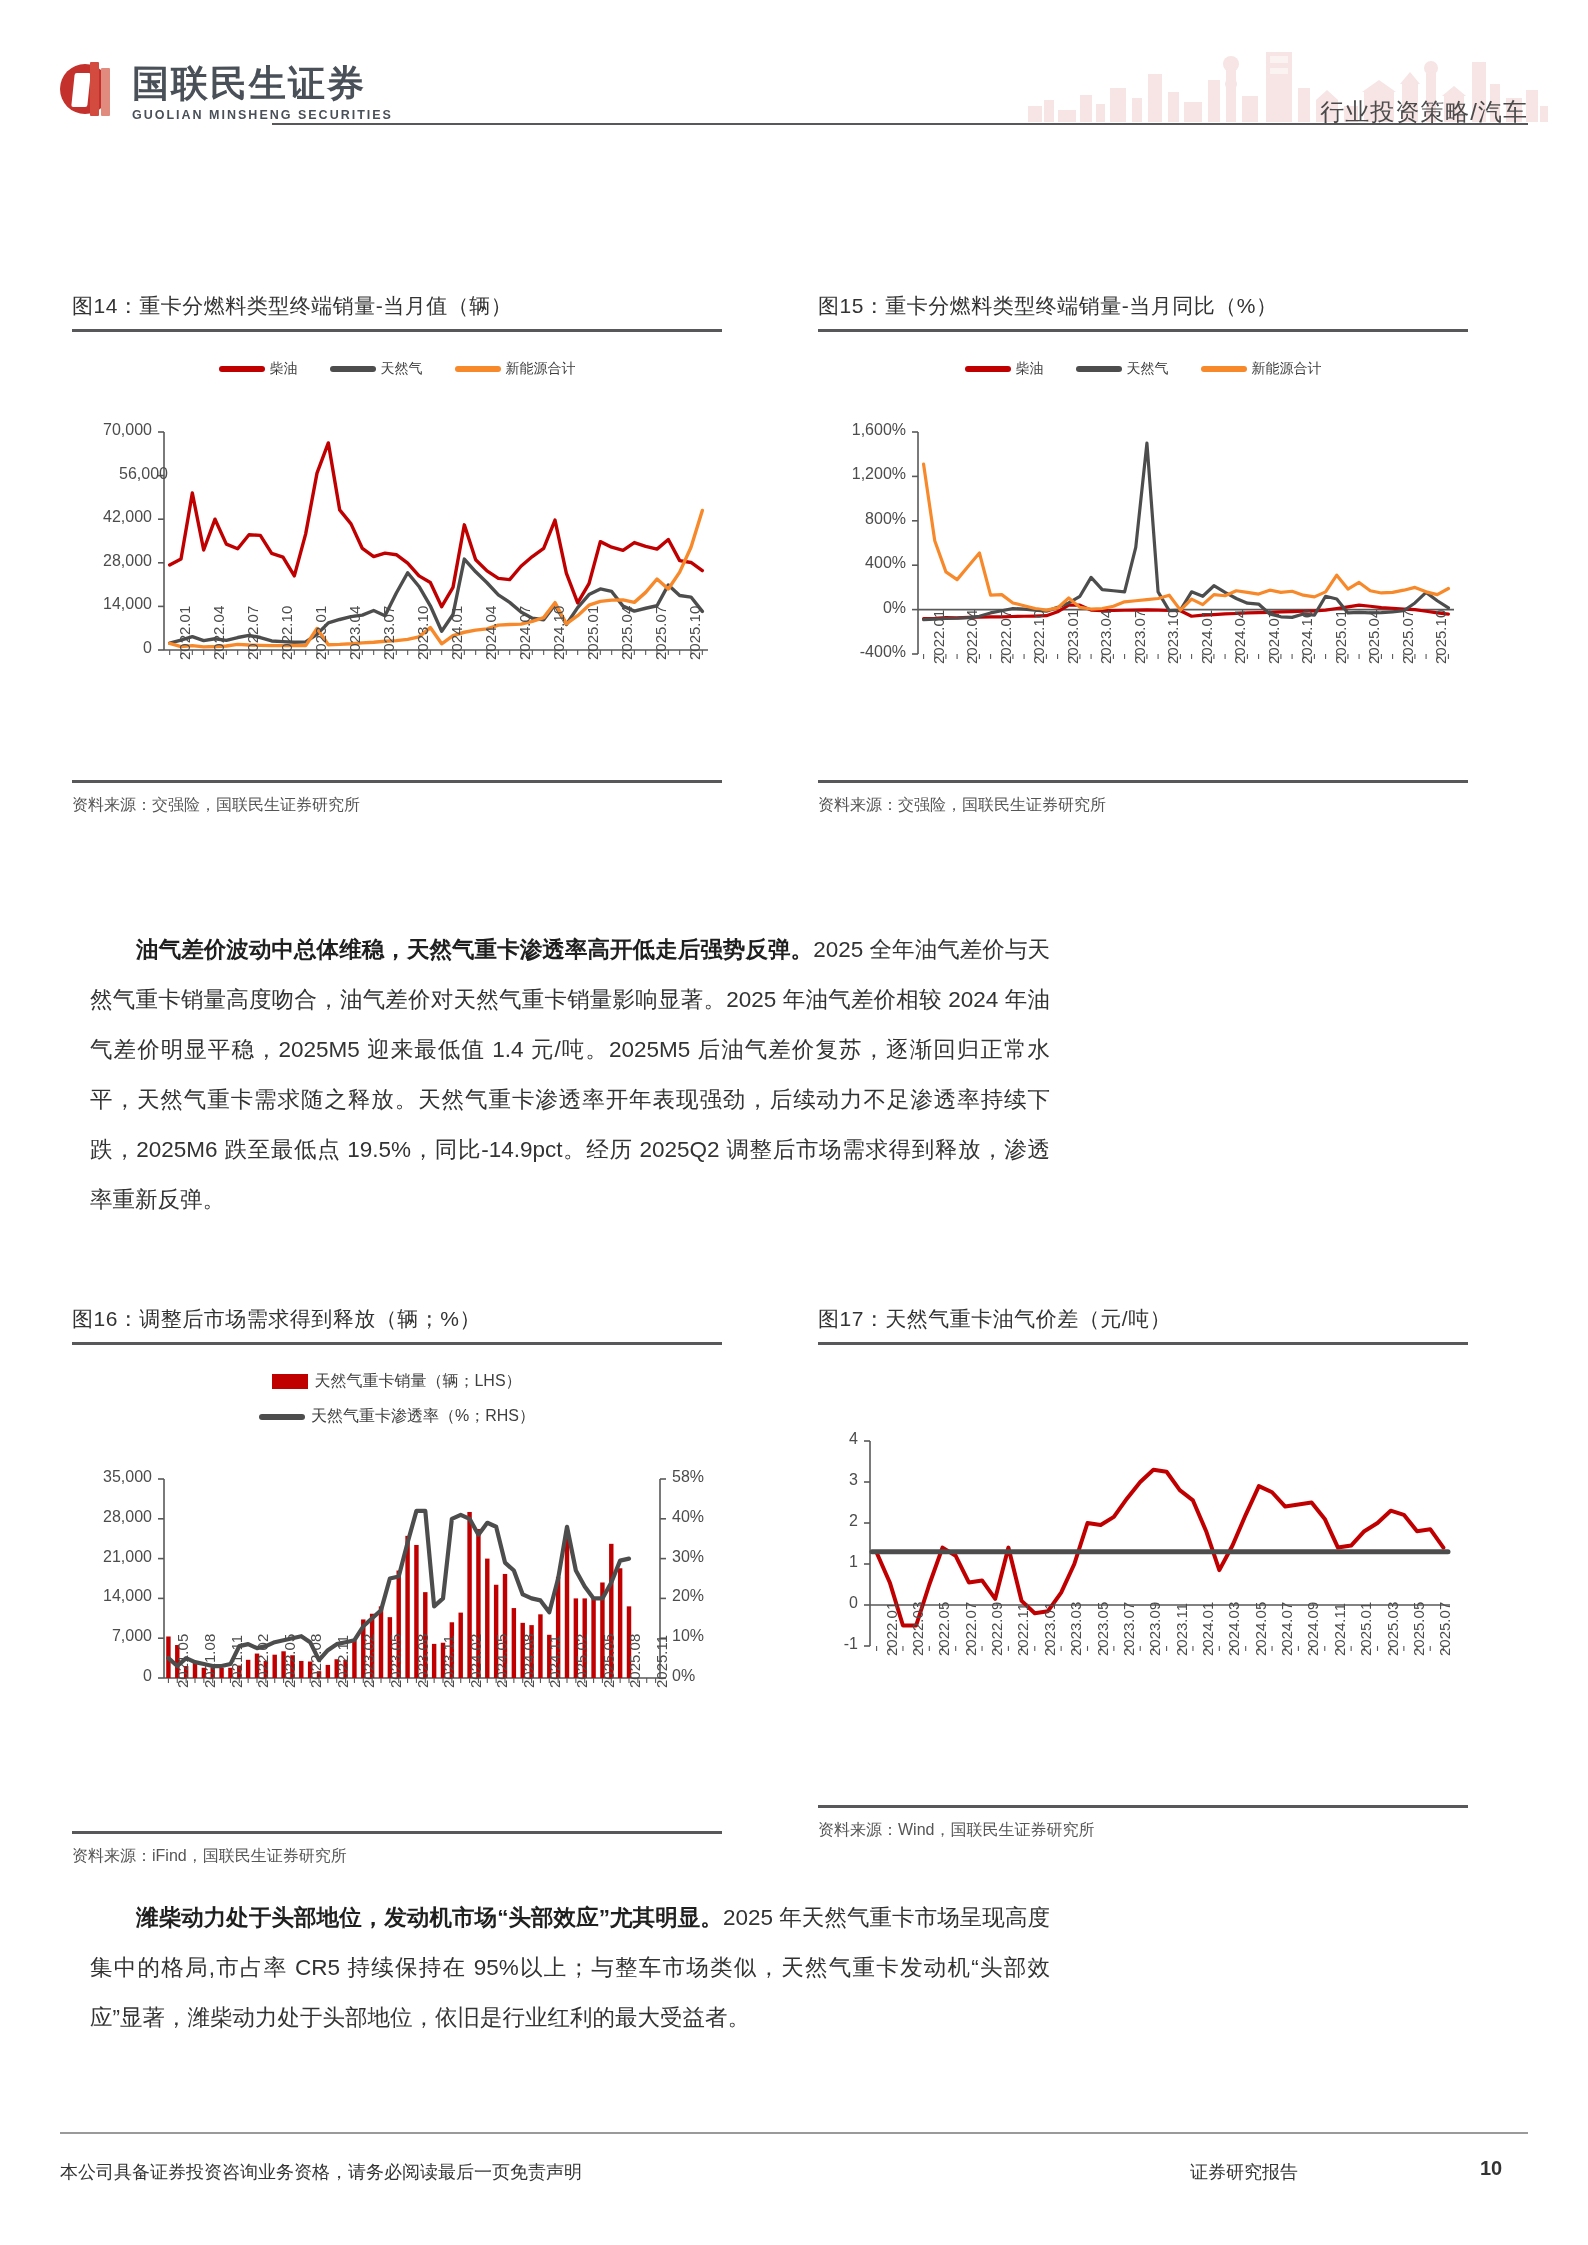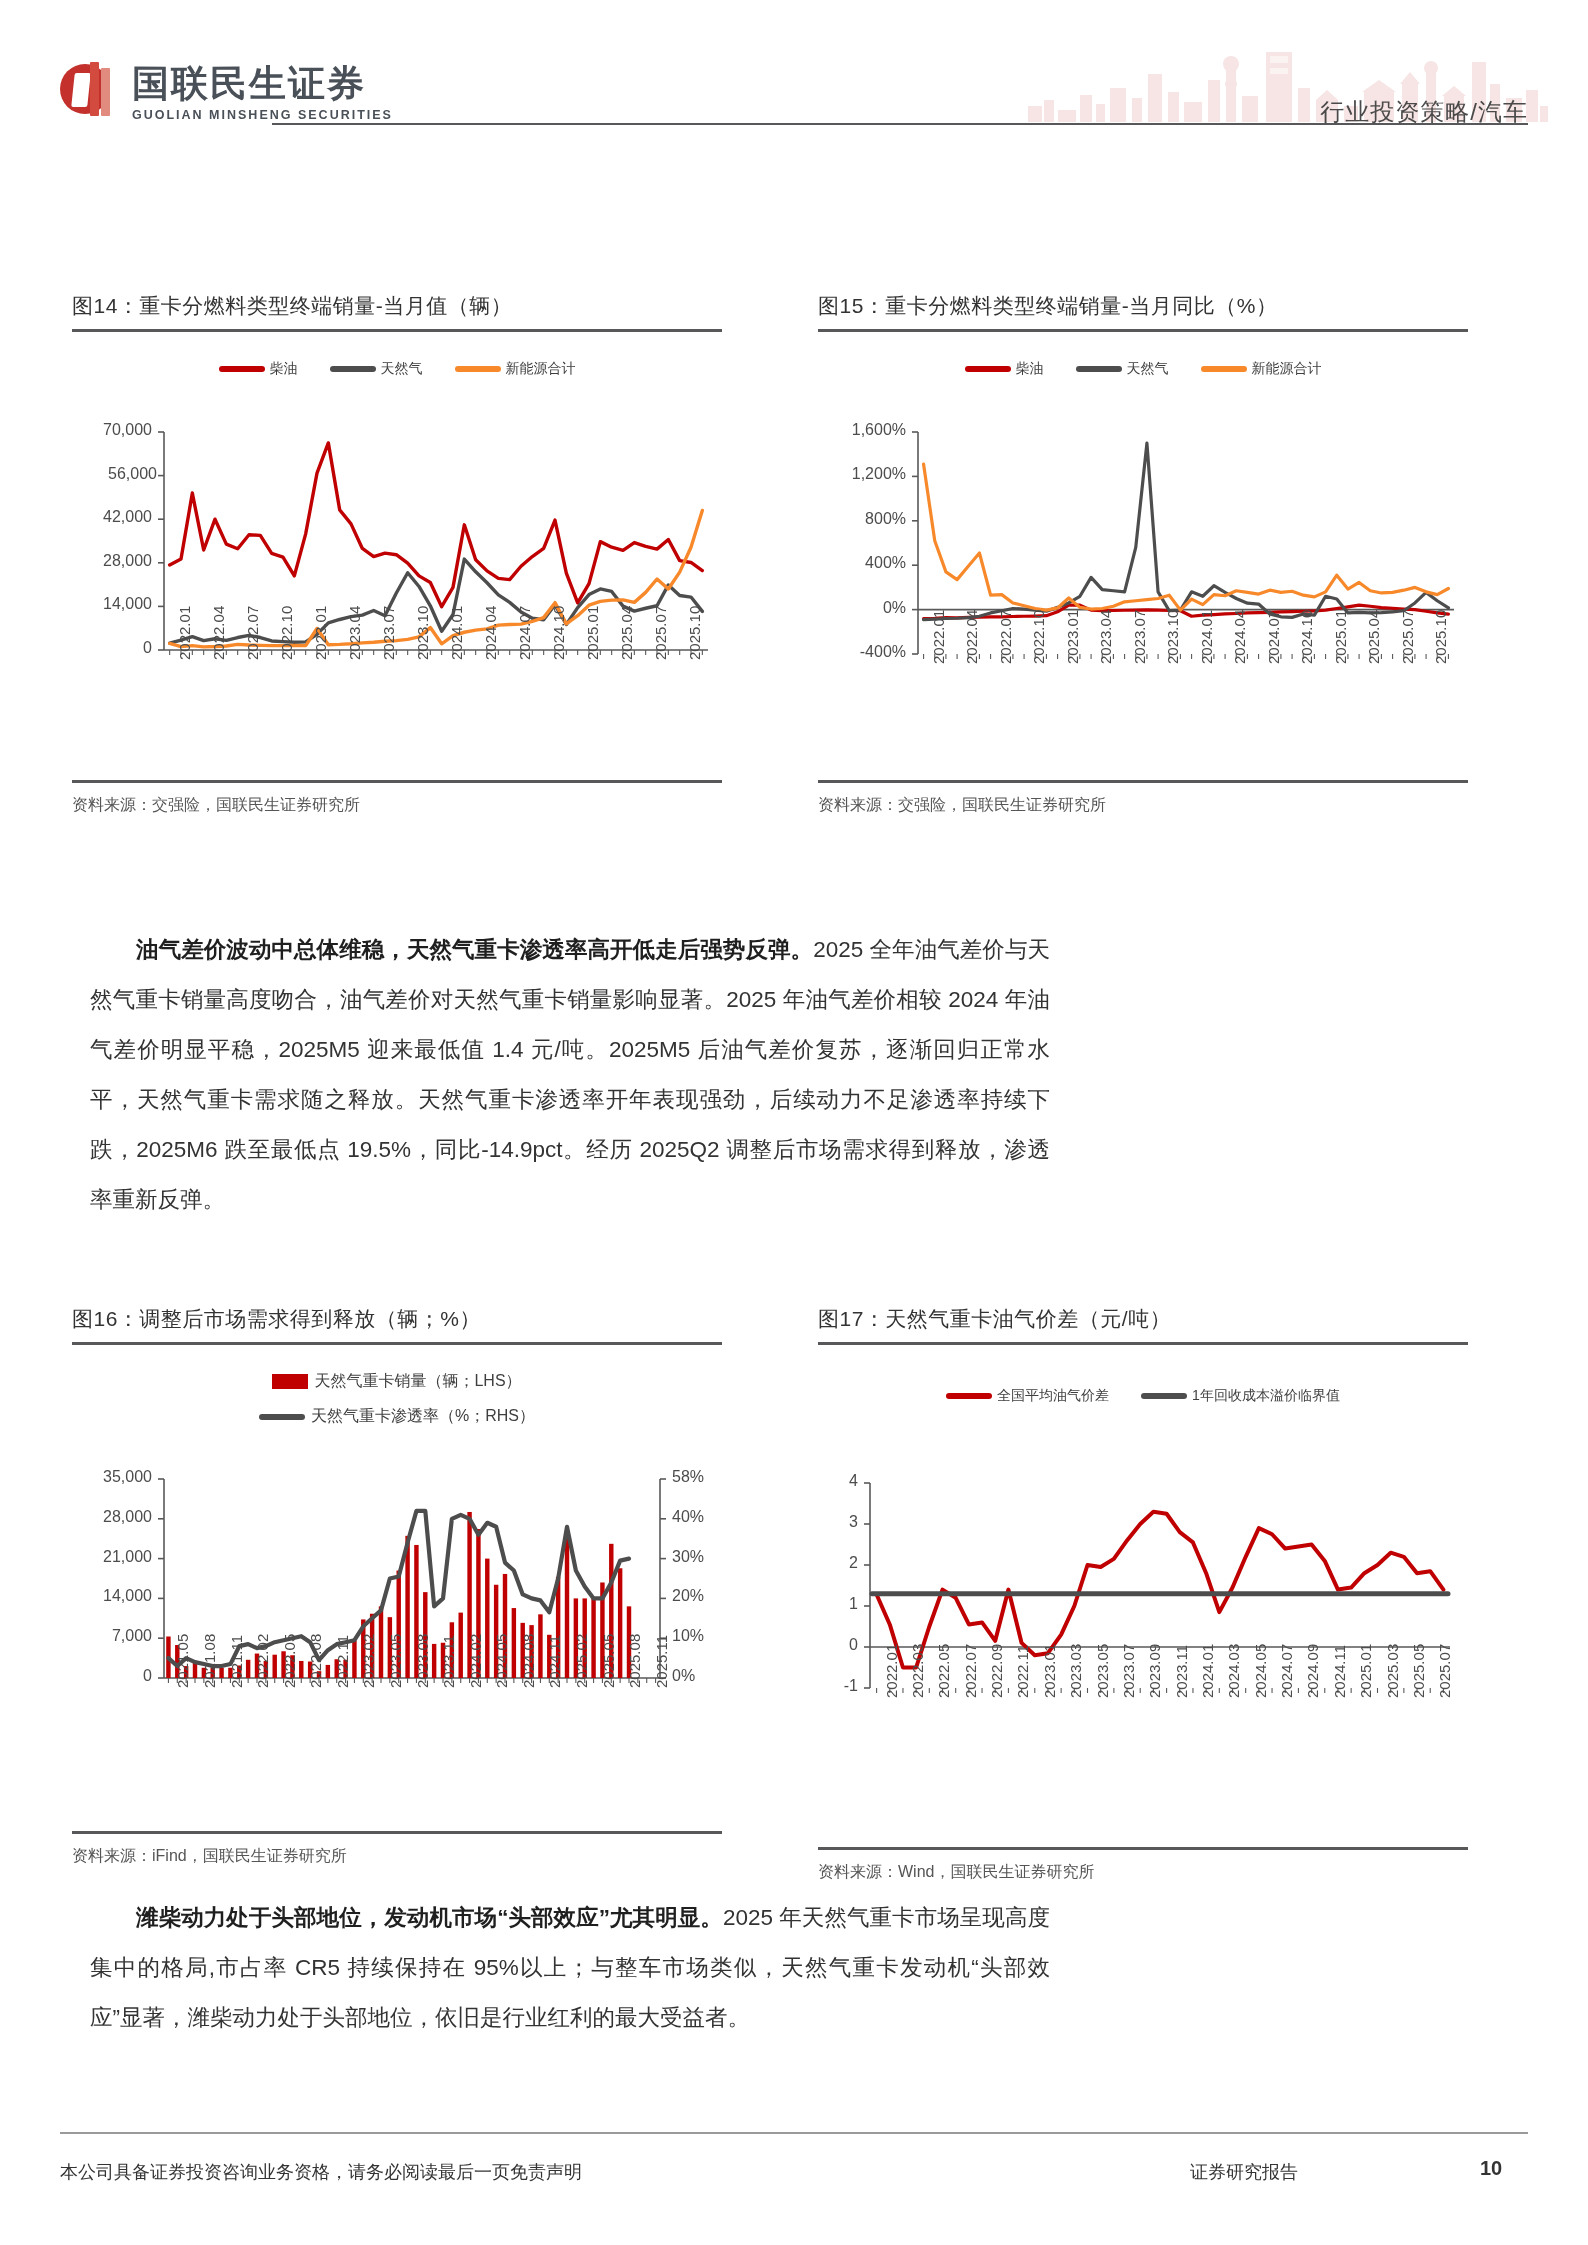--- a/index.html
+++ b/index.html
@@ -218,21 +218,21 @@
           <div class="xlab" style="left: 477.667px; top: 300px;">2024.10</div>
           <div class="xlab" style="left: 511.667px; top: 300px;">2025.01</div>
           <div class="xlab" style="left: 545.667px; top: 300px;">2025.04</div>
           <div class="xlab" style="left: 579.667px; top: 300px;">2025.07</div>
           <div class="xlab" style="left: 613.667px; top: 300px;">2025.10</div>
         </div>
     <div class="ylab" style="left: 0px; width: 80px; top: 279px;">0</div>
         <div class="ylab" style="left: 0px; width: 80px; top: 235.4px;">14,000</div>
         <div class="ylab" style="left: 0px; width: 80px; top: 191.8px;">28,000</div>
         <div class="ylab" style="left: 0px; width: 80px; top: 148.2px;">42,000</div>
-        <div class="ylab" style="left: 5px; width: 80px; top: 104.6px;">56,000</div>
+        <div class="ylab" style="left: 16px; width: 80px; top: 104.6px;">56,000</div>
         <div class="ylab" style="left: 0px; width: 80px; top: 61px;">70,000</div>
       </div>
 
     <div class="fig-src-rule"></div>
     <div class="fig-src">资料来源：交强险，国联民生证券研究所</div>
   </div>
 
   <div class="fig" style="left:818px;top:292px;width:650px;">
     <div class="fig-title">图15：重卡分燃料类型终端销量-当月同比（%）</div>
     <div class="fig-title-rule"></div>
@@ -528,30 +528,20 @@
 
     <div class="fig-src-rule"></div>
     <div class="fig-src">资料来源：iFind，国联民生证券研究所</div>
   </div>
 
   <div class="fig" style="left:818px;top:1305px;width:650px;">
     <div class="fig-title">图17：天然气重卡油气价差（元/吨）</div>
     <div class="fig-title-rule"></div>
 
     <div class="fig-body" style="height:460px;">
-      <div class="legend" style="margin-top:42px;">
-        <span class="lg">
-          <span class="swatch" style="background:#c00000"></span>
-          <span>全国平均油气价差</span>
-        </span>
-        <span class="lg">
-          <span class="swatch" style="background:#4d4d4d"></span>
-          <span>1年回收成本溢价临界值</span>
-        </span>
-      </div>
 
       <svg id="svg-fig17" style="position:absolute;left:0;top:90px;" width="650" height="235" viewBox="0 0 650 235">
           <line x1="52" y1="6" x2="52" y2="211" stroke="#595959" stroke-width="1.6"></line>
           <line x1="46" y1="211" x2="52" y2="211" stroke="#595959" stroke-width="1.6"></line>
           <line x1="46" y1="170" x2="52" y2="170" stroke="#595959" stroke-width="1.6"></line>
           <line x1="46" y1="129" x2="52" y2="129" stroke="#595959" stroke-width="1.6"></line>
           <line x1="46" y1="88" x2="52" y2="88" stroke="#595959" stroke-width="1.6"></line>
           <line x1="46" y1="47" x2="52" y2="47" stroke="#595959" stroke-width="1.6"></line>
           <line x1="46" y1="6" x2="52" y2="6" stroke="#595959" stroke-width="1.6"></line>
           <line x1="52" y1="170" x2="632" y2="170" stroke="#595959" stroke-width="1.6"></line>

